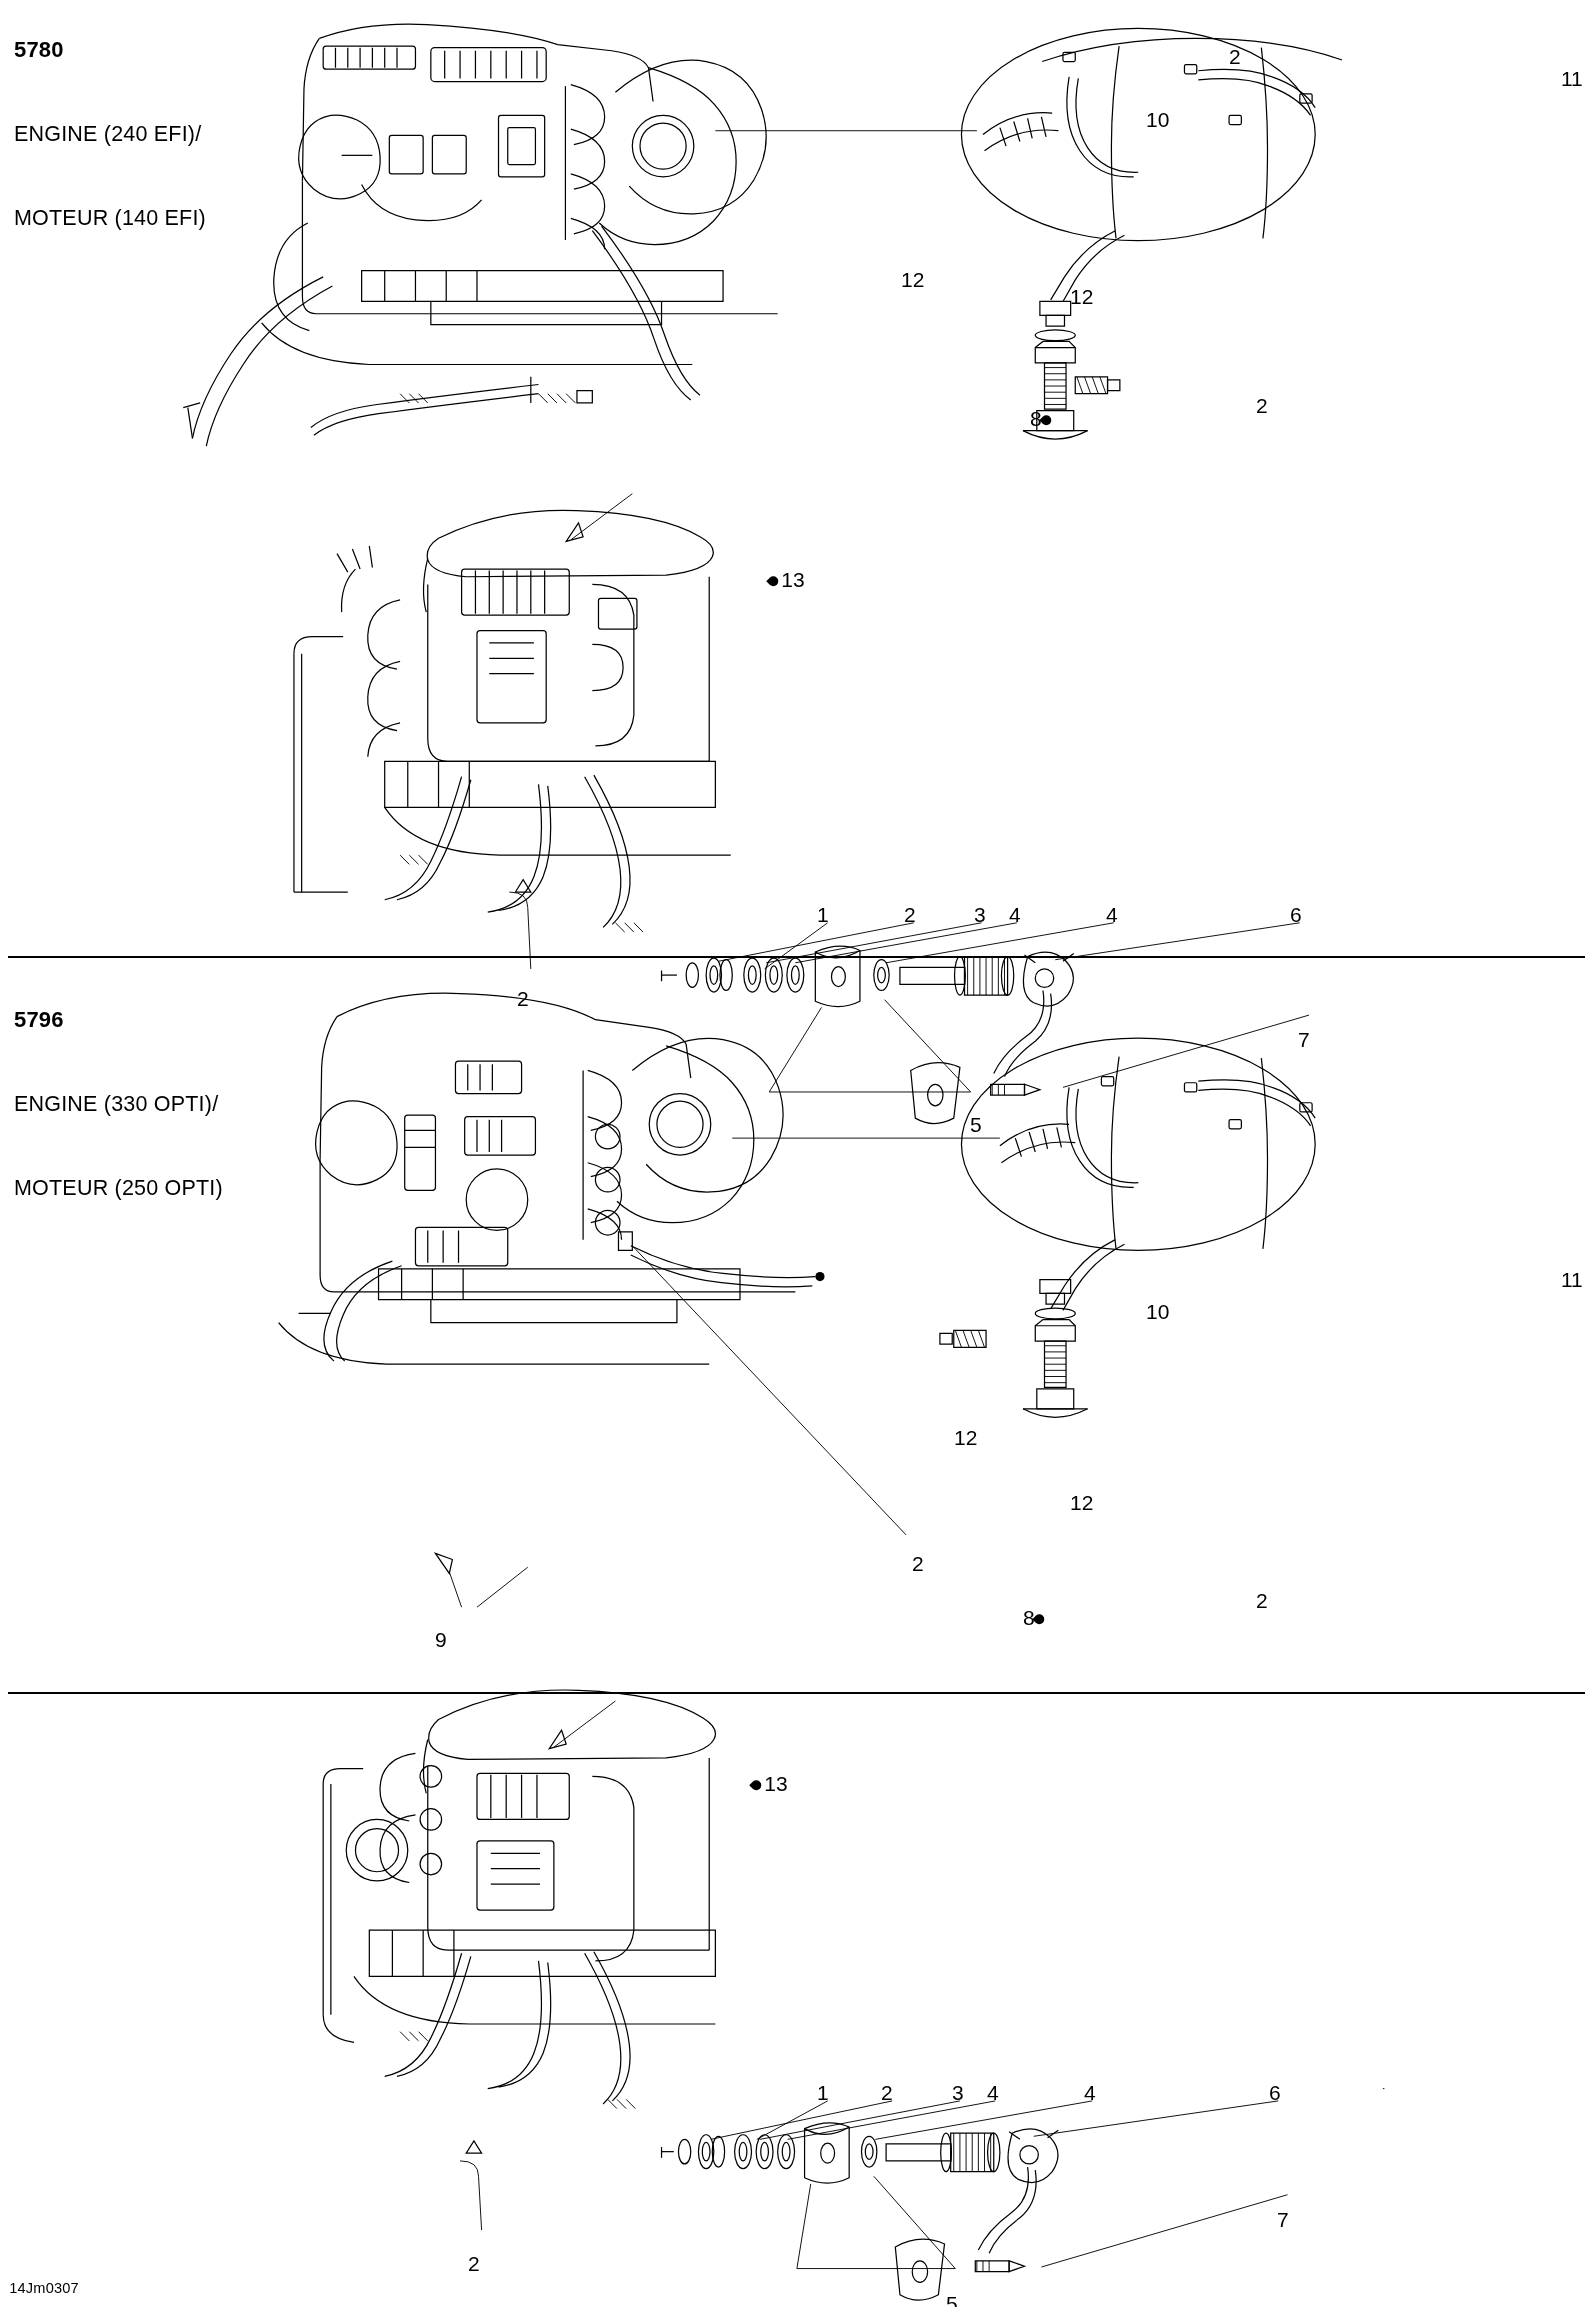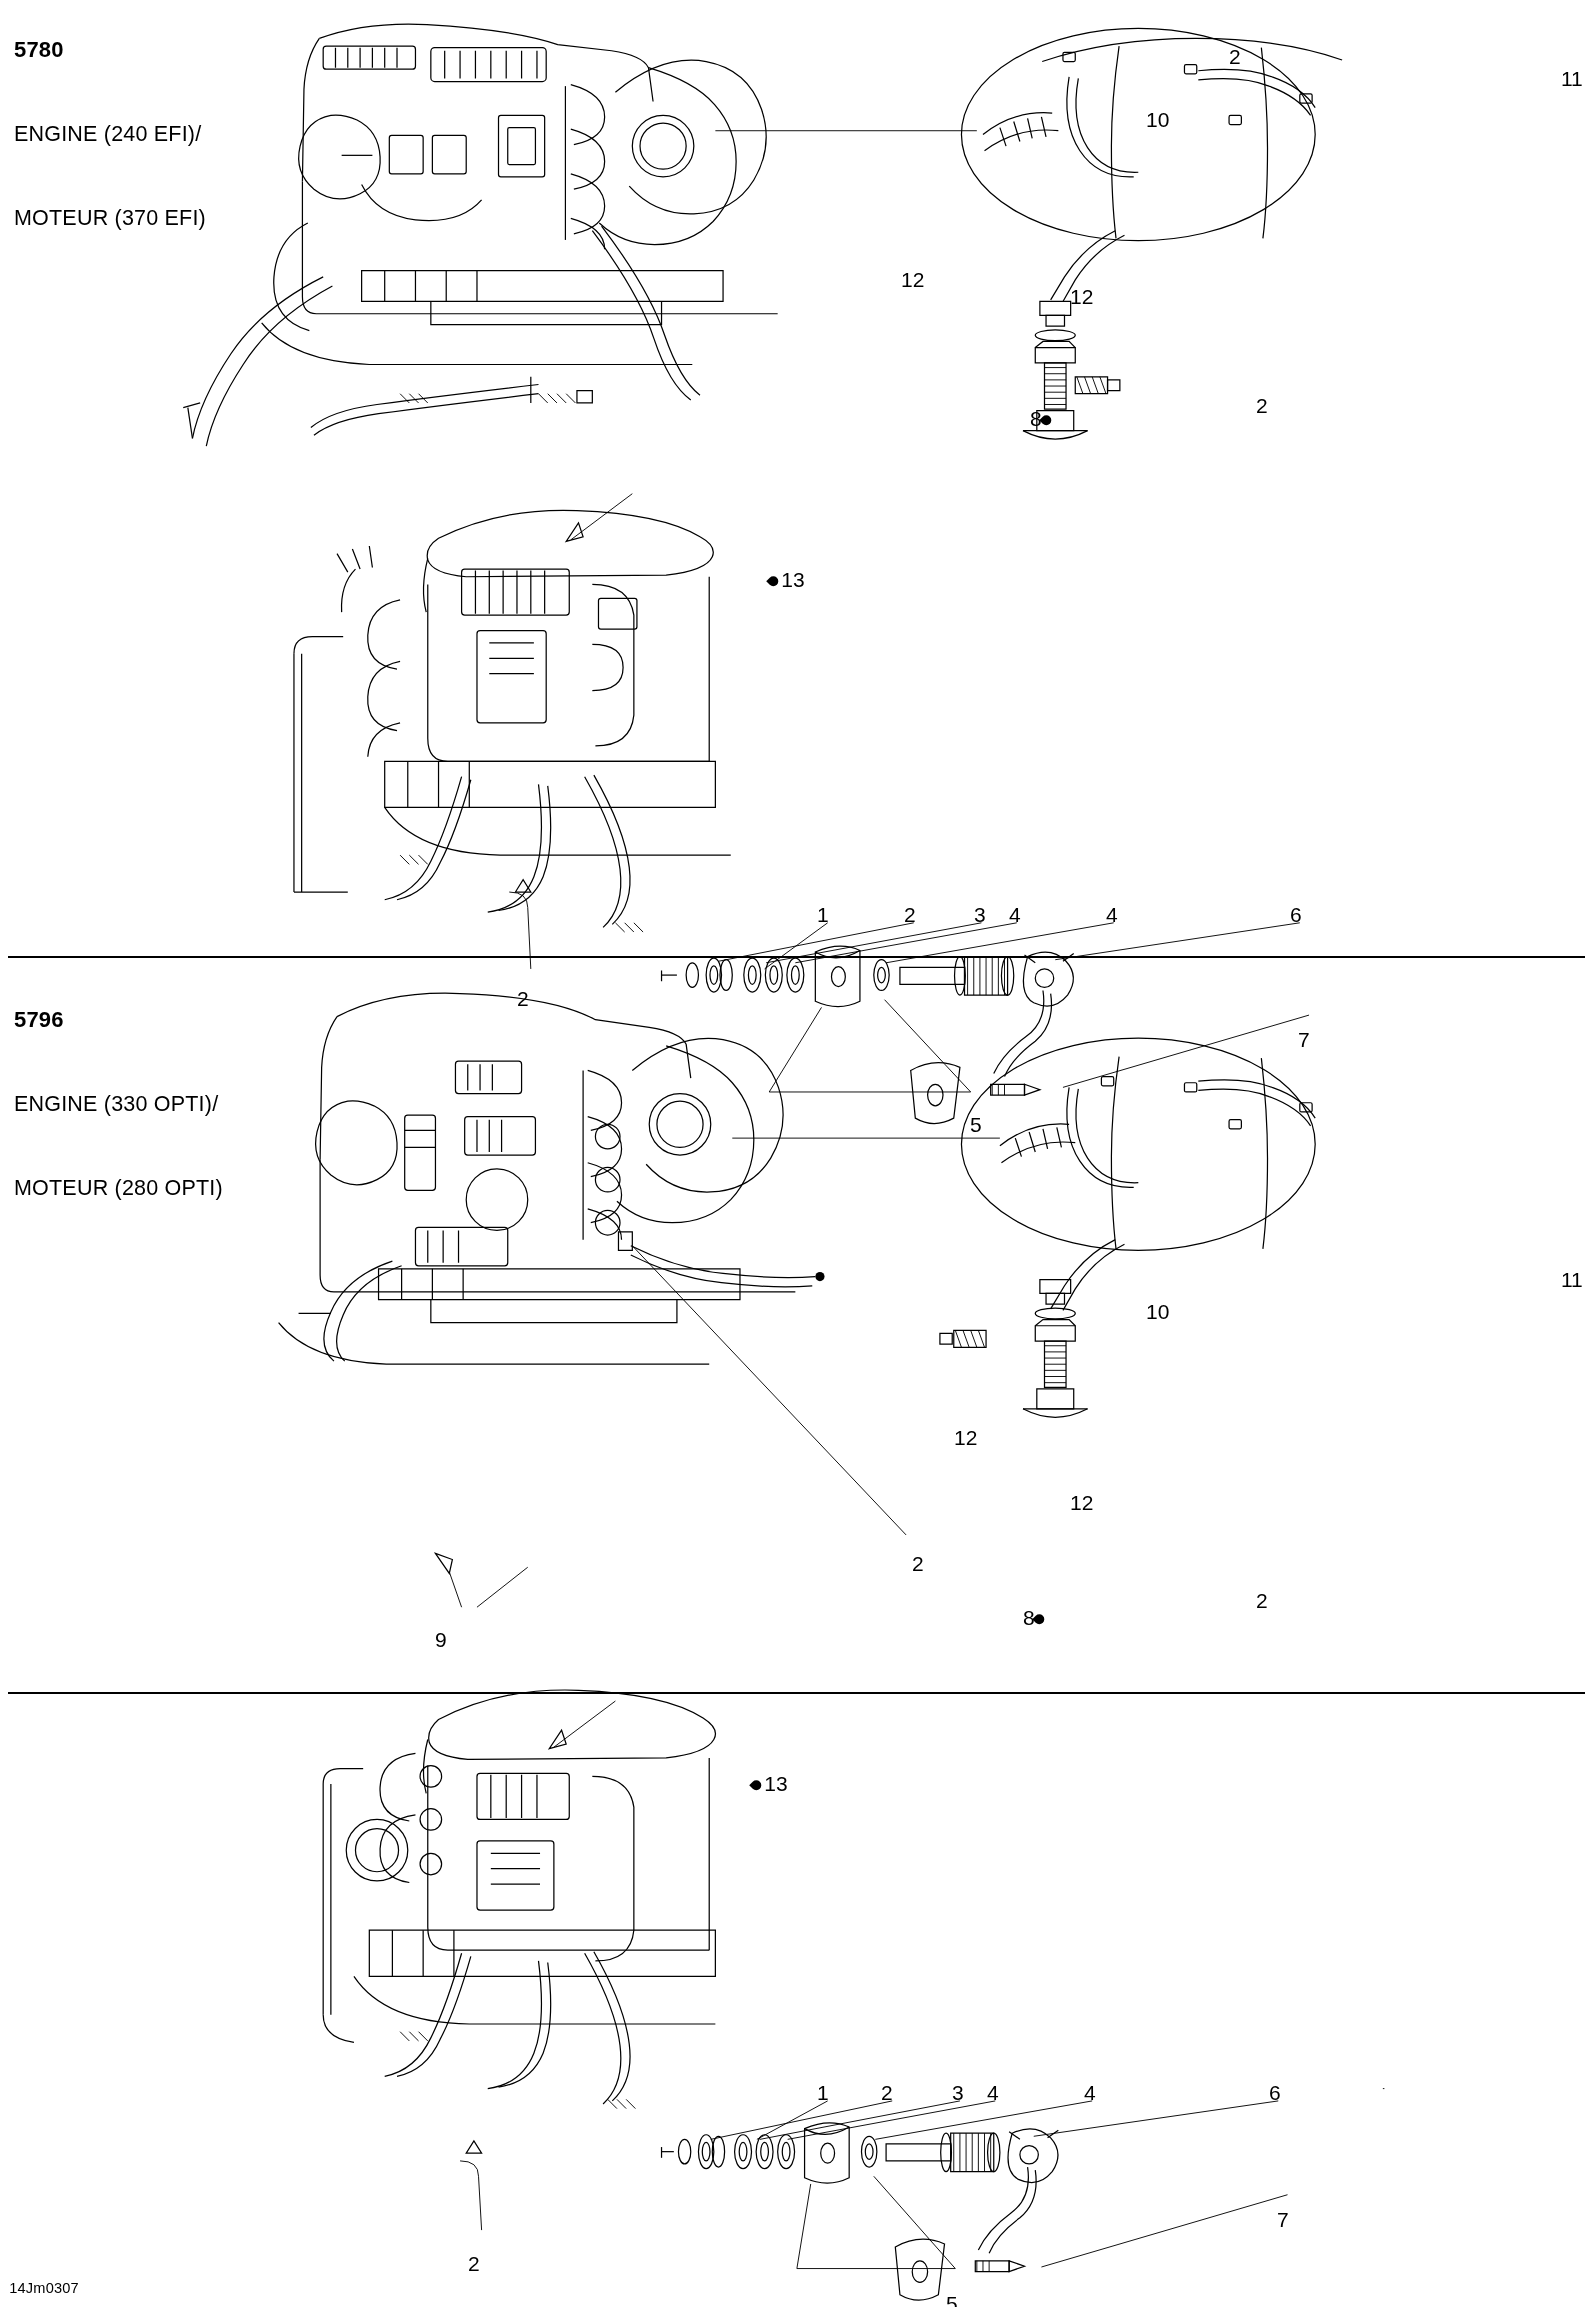--- a/index.html
+++ b/index.html
@@ -479,27 +479,27 @@
       <path class="ln" d="M606 2800 l20 0 l-10 -16 z"></path>
       <path class="ln-thin" d="M800 2212 l-80 60"></path>
       <path class="ln" d="M714 2274 l22 -6 l-6 -18 z"></path>
       <path class="ln-thin" d="M1800 2716 l-2 0"></path>
     </g>
   </svg>
 
   <div class="section-head" style="left:14px; top:7.7px;">
     <div class="sec-code">5780</div>
     <div class="sec-title">ENGINE (240 EFI)/</div>
-    <div class="sec-title">MOTEUR (370 EFI)</div>
+    <div class="sec-title">MOTEUR (140 EFI)</div>
   </div>
 
   <div class="section-head" style="left:14px; top:978px;">
     <div class="sec-code">5796</div>
     <div class="sec-title">ENGINE (330 OPTI)/</div>
-    <div class="sec-title">MOTEUR (280 OPTI)</div>
+    <div class="sec-title">MOTEUR (250 OPTI)</div>
   </div>
 
   <div class="hrule" style="top:956px;"></div>
   <div class="hrule" style="top:1692px;"></div>
 
   <div id="callout-layer">
       <div class="callout" style="left: 901px; top: 269px;">12</div>
       <div class="callout" style="left: 1229px; top: 46px;">2</div>
       <div class="callout" style="left: 1561px; top: 68px;">11</div>
       <div class="callout" style="left: 1146px; top: 109px;">10</div>

